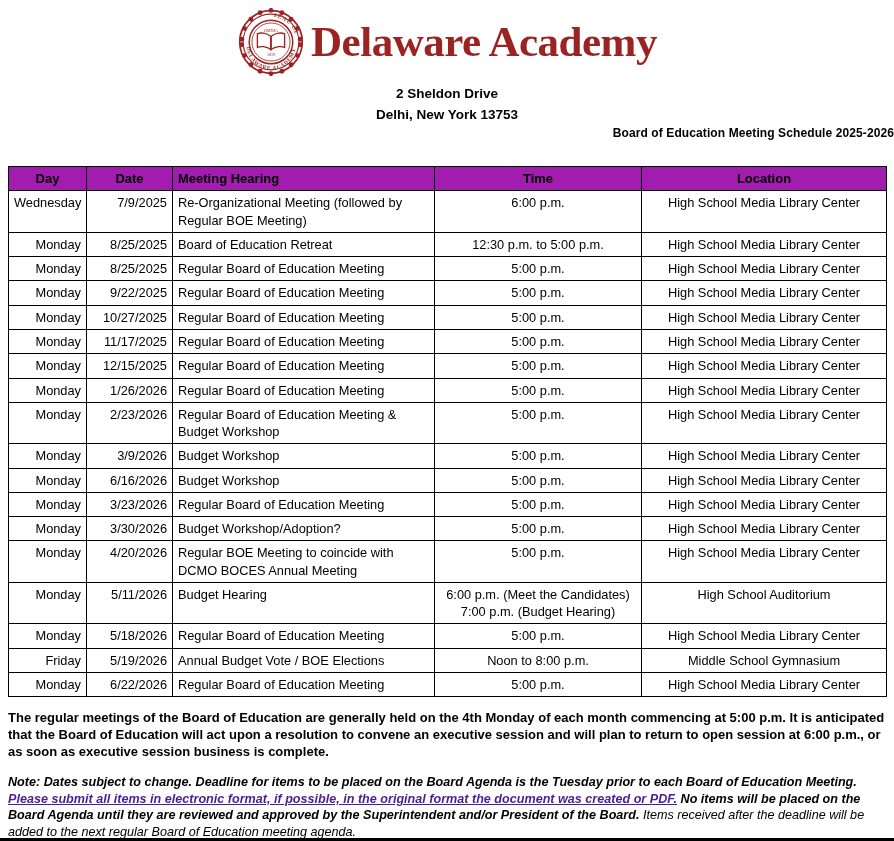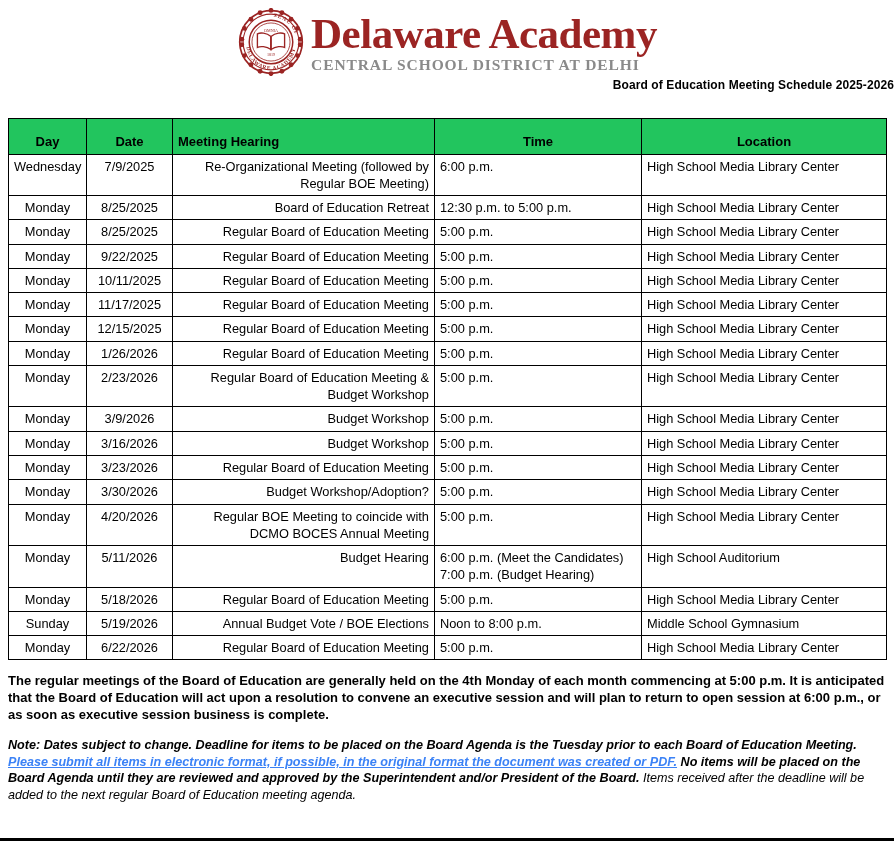--- a/index.html
+++ b/index.html
@@ -86,36 +86,36 @@
   }
   table.schedule th,
   table.schedule td {
     border: 1px solid #000;
     padding: 3px 5px;
     vertical-align: top;
     line-height: 1.35;
     height: 15px;
   }
   table.schedule thead th {
-    background: #22c55e;
+    background: #a21caf;
     text-align: center;
     font-weight: bold;
     font-size: 13px;
-    padding-top: 14px;
+    padding-top: 3px;
     padding-bottom: 3px;
   }
   col.c-day      { width: 78px; }
   col.c-date     { width: 86px; }
   col.c-purpose  { width: 262px; }
   col.c-time     { width: 207px; }
   col.c-location { width: 245px; }
 
-  td.day, td.date { text-align: center; }
-  td.purpose { text-align: right; }
-  td.time, td.location { }
+  td.day, td.date { text-align: right; }
+  td.purpose { text-align: left; }
+  td.time, td.location { text-align: center; }
 
   
   .notes {
     margin: 4px 8px 0 8px;
     width: 878px;
   }
   .note-bold {
     font-size: 13px;
     font-weight: bold;
     line-height: 1.3;
@@ -123,21 +123,21 @@
   }
   .note-italic {
     font-size: 12.6px;
     font-style: italic;
     line-height: 1.32;
     margin-top: 9px;
     text-align: left;
   }
   .note-italic .b { font-weight: bold; margin-top: 28px; }
   .note-italic .red {
-    color: #3b82f6;
+    color: #4c1d95;
     font-weight: bold;
     text-decoration: underline;
     margin-top: 8px;
   }
   .bottom-rule {
     position: absolute;
     left: 0;
     right: 0;
     bottom: 0;
     height: 3px;
@@ -200,25 +200,28 @@
             <textPath href="#arcTop" startOffset="6%">SEAL OF</textPath>
           </text>
           <text font-family="Liberation Serif, serif" font-size="8" font-weight="bold" fill="#9B2423" letter-spacing="1.1">
             <textPath href="#arcBot" startOffset="2%">DELAWARE ACADEMY</textPath>
           </text>
         </svg>
       </div>
 
       <div class="wordmark">
         <div class="wordmark-main">Delaware Academy</div>
-        <div class="wordmark-sub">CENTRAL SCHOOL DISTRICT AT DELHI</div>
       </div>
 
     </div>
 
+    <div class="addr">
+      <div>2 Sheldon Drive</div>
+      <div>Delhi, New York 13753</div>
+    </div>
 
     <div class="doc-title">Board of Education Meeting Schedule 2025-2026</div>
   </div>
 
   <div class="table-wrap">
     <table class="schedule">
       <colgroup>
         <col class="c-day">
           <col class="c-date">
           <col class="c-purpose">
@@ -258,21 +261,21 @@
           </tr>
           <tr>
             <td class="day">Monday</td>
             <td class="date">9/22/2025</td>
             <td class="purpose">Regular Board of Education Meeting</td>
             <td class="time">5:00 p.m.</td>
             <td class="location">High School Media Library Center</td>
           </tr>
           <tr>
             <td class="day">Monday</td>
-            <td class="date">10/11/2025</td>
+            <td class="date">10/27/2025</td>
             <td class="purpose">Regular Board of Education Meeting</td>
             <td class="time">5:00 p.m.</td>
             <td class="location">High School Media Library Center</td>
           </tr>
           <tr>
             <td class="day">Monday</td>
             <td class="date">11/17/2025</td>
             <td class="purpose">Regular Board of Education Meeting</td>
             <td class="time">5:00 p.m.</td>
             <td class="location">High School Media Library Center</td>
@@ -300,21 +303,21 @@
           </tr>
           <tr>
             <td class="day">Monday</td>
             <td class="date">3/9/2026</td>
             <td class="purpose">Budget Workshop</td>
             <td class="time">5:00 p.m.</td>
             <td class="location">High School Media Library Center</td>
           </tr>
           <tr>
             <td class="day">Monday</td>
-            <td class="date">3/16/2026</td>
+            <td class="date">6/16/2026</td>
             <td class="purpose">Budget Workshop</td>
             <td class="time">5:00 p.m.</td>
             <td class="location">High School Media Library Center</td>
           </tr>
           <tr>
             <td class="day">Monday</td>
             <td class="date">3/23/2026</td>
             <td class="purpose">Regular Board of Education Meeting</td>
             <td class="time">5:00 p.m.</td>
             <td class="location">High School Media Library Center</td>
@@ -341,21 +344,21 @@
             <td class="location">High School Auditorium</td>
           </tr>
           <tr>
             <td class="day">Monday</td>
             <td class="date">5/18/2026</td>
             <td class="purpose">Regular Board of Education Meeting</td>
             <td class="time">5:00 p.m.</td>
             <td class="location">High School Media Library Center</td>
           </tr>
           <tr>
-            <td class="day">Sunday</td>
+            <td class="day">Friday</td>
             <td class="date">5/19/2026</td>
             <td class="purpose">Annual Budget Vote / BOE Elections</td>
             <td class="time">Noon to 8:00 p.m.</td>
             <td class="location">Middle School Gymnasium</td>
           </tr>
           <tr>
             <td class="day">Monday</td>
             <td class="date">6/22/2026</td>
             <td class="purpose">Regular Board of Education Meeting</td>
             <td class="time">5:00 p.m.</td>

